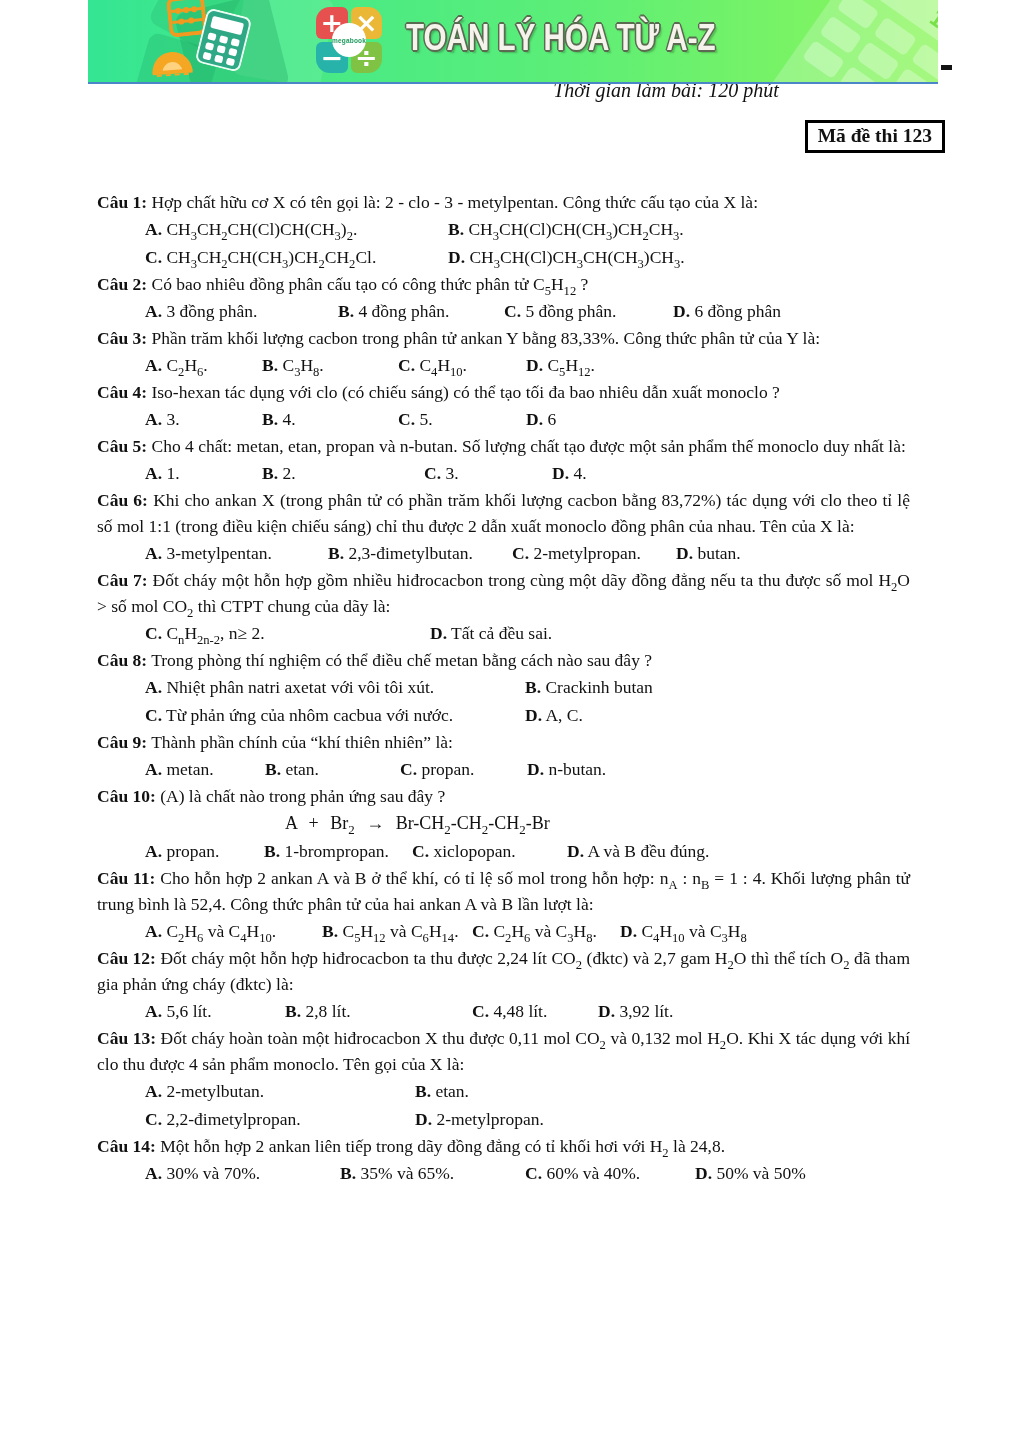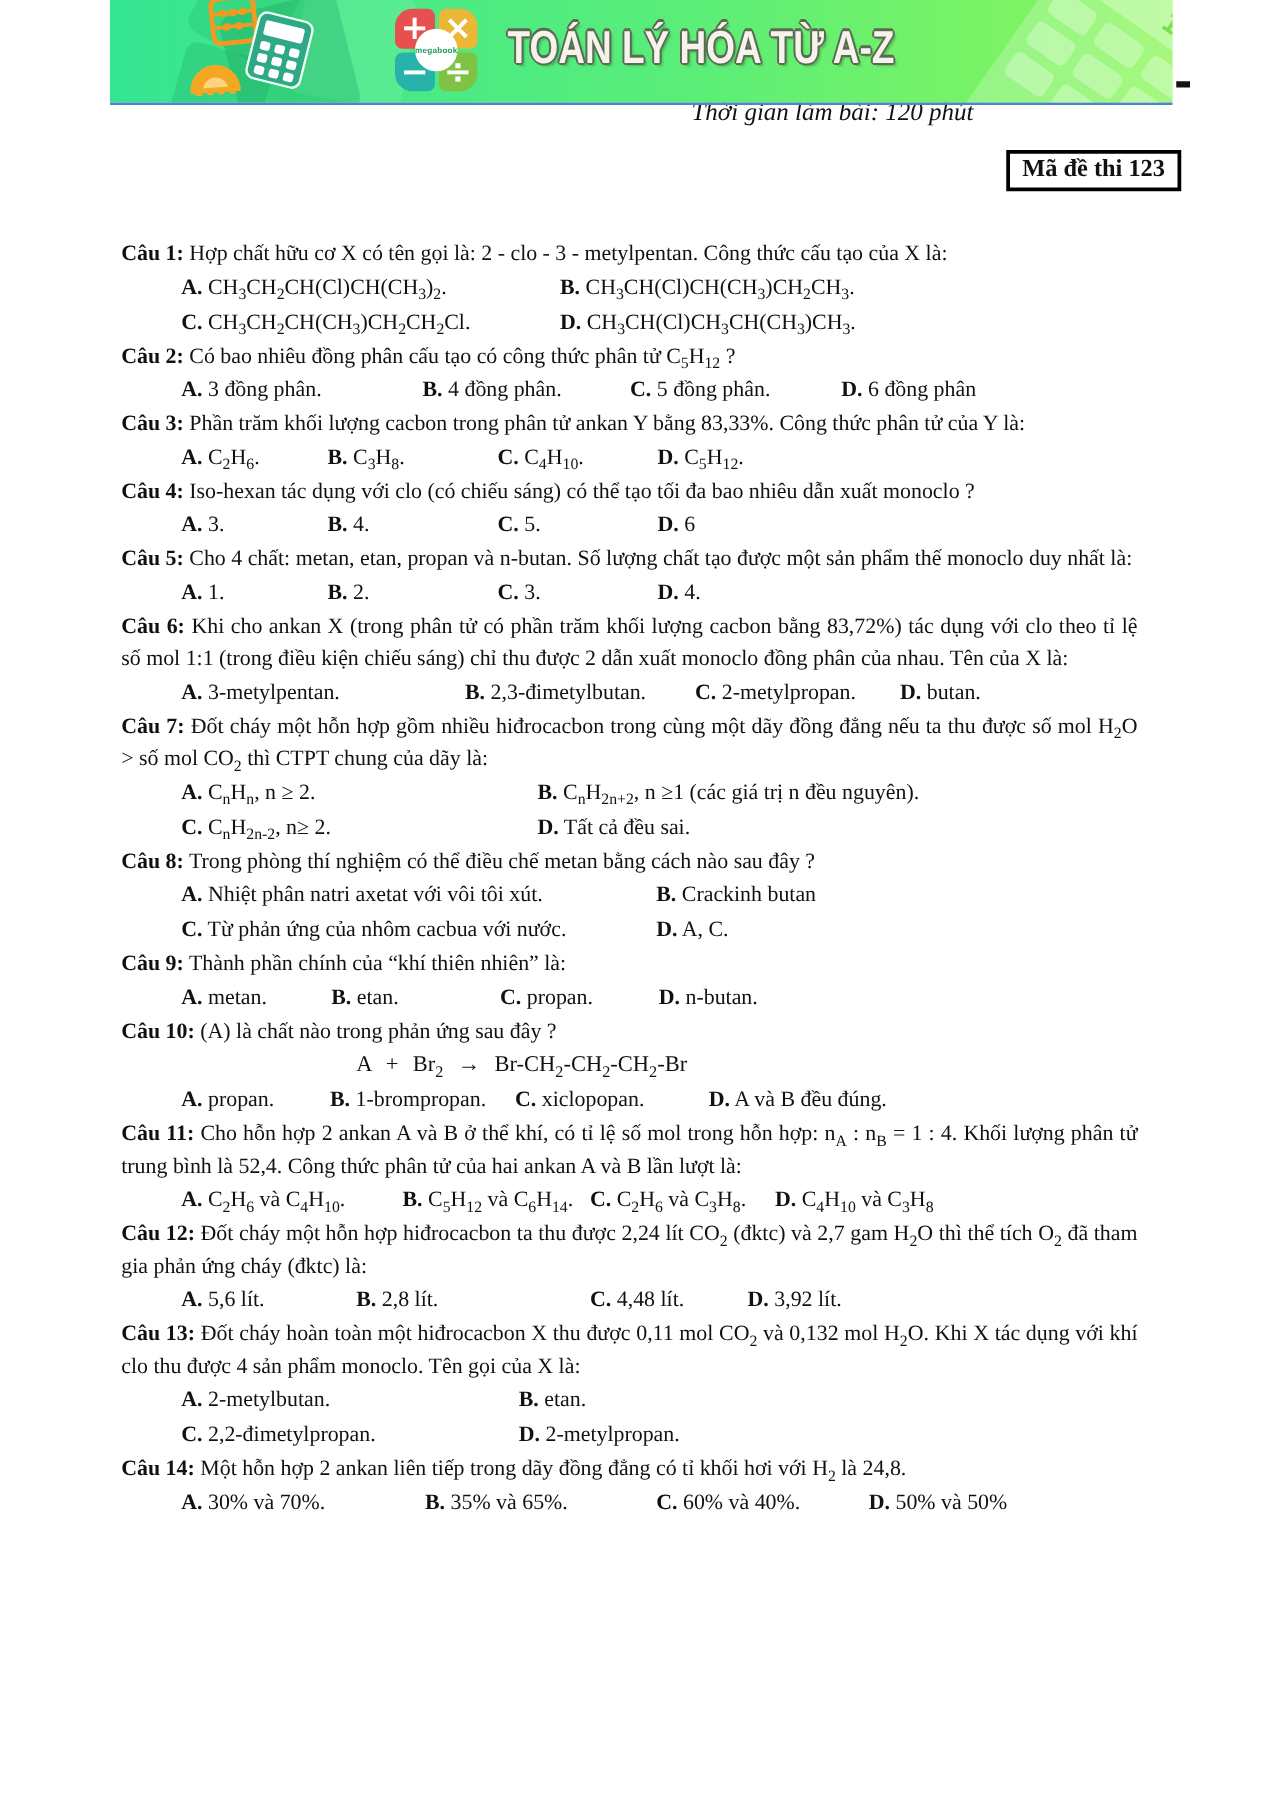--- a/index.html
+++ b/index.html
@@ -169,29 +169,28 @@
       <div class="q">
         <p class="stem justify"><b>Câu 3:</b> Phần trăm khối lượng cacbon trong phân tử ankan Y bằng 83,33%. Công thức phân tử của Y là:</p>
         <div class="opt-row"><span class="opt" style="min-width: 117px;"><b>A.</b> C<sub>2</sub>H<sub>6</sub>.</span><span class="opt" style="min-width: 136px;"><b>B.</b> C<sub>3</sub>H<sub>8</sub>.</span><span class="opt" style="min-width: 128px;"><b>C.</b> C<sub>4</sub>H<sub>10</sub>.</span><span class="opt"><b>D.</b> C<sub>5</sub>H<sub>12</sub>.</span></div>
       </div>
       <div class="q">
         <p class="stem"><b>Câu 4:</b> Iso-hexan tác dụng với clo (có chiếu sáng) có thể tạo tối đa bao nhiêu dẫn xuất monoclo ?</p>
         <div class="opt-row"><span class="opt" style="min-width: 117px;"><b>A.</b> 3.</span><span class="opt" style="min-width: 136px;"><b>B.</b> 4.</span><span class="opt" style="min-width: 128px;"><b>C.</b> 5.</span><span class="opt"><b>D.</b> 6</span></div>
       </div>
       <div class="q">
         <p class="stem justify"><b>Câu 5:</b> Cho 4 chất: metan, etan, propan và n-butan. Số lượng chất tạo được một sản phẩm thế monoclo duy nhất là:</p>
-        <div class="opt-row"><span class="opt" style="min-width: 117px;"><b>A.</b> 1.</span><span class="opt" style="min-width: 136px;"><b>B.</b> 2.</span><span class="opt" style="min-width: 128px;"><b>C.</b> 3.</span><span class="opt"><b>D.</b> 4.</span></div>
+        <div class="opt-row"><span class="opt" style="min-width: 117px;"><b>A.</b> 1.</span><span class="opt" style="min-width: 136px;"><b>B.</b> 2.</span><span class="opt" style="min-width: 128px; margin-left: 26px;"><b>C.</b> 3.</span><span class="opt"><b>D.</b> 4.</span></div>
       </div>
       <div class="q">
         <p class="stem justify"><b>Câu 6:</b> Khi cho ankan X (trong phân tử có phần trăm khối lượng cacbon bằng 83,72%) tác dụng với clo theo tỉ lệ số mol 1:1 (trong điều kiện chiếu sáng) chỉ thu được 2 dẫn xuất monoclo đồng phân của nhau. Tên của X là:</p>
-        <div class="opt-row"><span class="opt" style="min-width: 183px;"><b>A.</b> 3-metylpentan.</span><span class="opt" style="min-width: 184px; margin-left: 44px;"><b>B.</b> 2,3-đimetylbutan.</span><span class="opt" style="min-width: 164px;"><b>C.</b> 2-metylpropan.</span><span class="opt"><b>D.</b> butan.</span></div>
+        <div class="opt-row"><span class="opt" style="min-width: 183px;"><b>A.</b> 3-metylpentan.</span><span class="opt" style="min-width: 184px;"><b>B.</b> 2,3-đimetylbutan.</span><span class="opt" style="min-width: 164px;"><b>C.</b> 2-metylpropan.</span><span class="opt"><b>D.</b> butan.</span></div>
       </div>
       <div class="q">
         <p class="stem justify"><b>Câu 7:</b> Đốt cháy một hỗn hợp gồm nhiều hiđrocacbon trong cùng một dãy đồng đẳng nếu ta thu được số mol H<sub>2</sub>O &gt; số mol CO<sub>2</sub> thì CTPT chung của dãy là:</p>
-        <div class="opt-row"><span class="opt" style="min-width: 285px;"><b>A.</b> C<sub>n</sub>H<sub>n</sub>, n ≥ 2.</span><span class="opt"><b>B.</b> C<sub>n</sub>H<sub>2n+2</sub>, n ≥1 (các giá trị n đều nguyên).</span></div>
         <div class="opt-row"><span class="opt" style="min-width: 285px;"><b>C.</b> C<sub>n</sub>H<sub>2n-2</sub>, n≥ 2.</span><span class="opt"><b>D.</b> Tất cả đều sai.</span></div>
       </div>
       <div class="q">
         <p class="stem"><b>Câu 8:</b> Trong phòng thí nghiệm có thể điều chế metan bằng cách nào sau đây ?</p>
         <div class="opt-row"><span class="opt" style="min-width: 380px;"><b>A.</b> Nhiệt phân natri axetat với vôi tôi xút.</span><span class="opt"><b>B.</b> Crackinh butan</span></div>
         <div class="opt-row"><span class="opt" style="min-width: 380px;"><b>C.</b> Từ phản ứng của nhôm cacbua với nước.</span><span class="opt"><b>D.</b> A, C.</span></div>
       </div>
       <div class="q">
         <p class="stem"><b>Câu 9:</b> Thành phần chính của “khí thiên nhiên” là:</p>
         <div class="opt-row"><span class="opt" style="min-width: 120px;"><b>A.</b> metan.</span><span class="opt" style="min-width: 135px;"><b>B.</b> etan.</span><span class="opt" style="min-width: 127px;"><b>C.</b> propan.</span><span class="opt"><b>D.</b> n-butan.</span></div>

